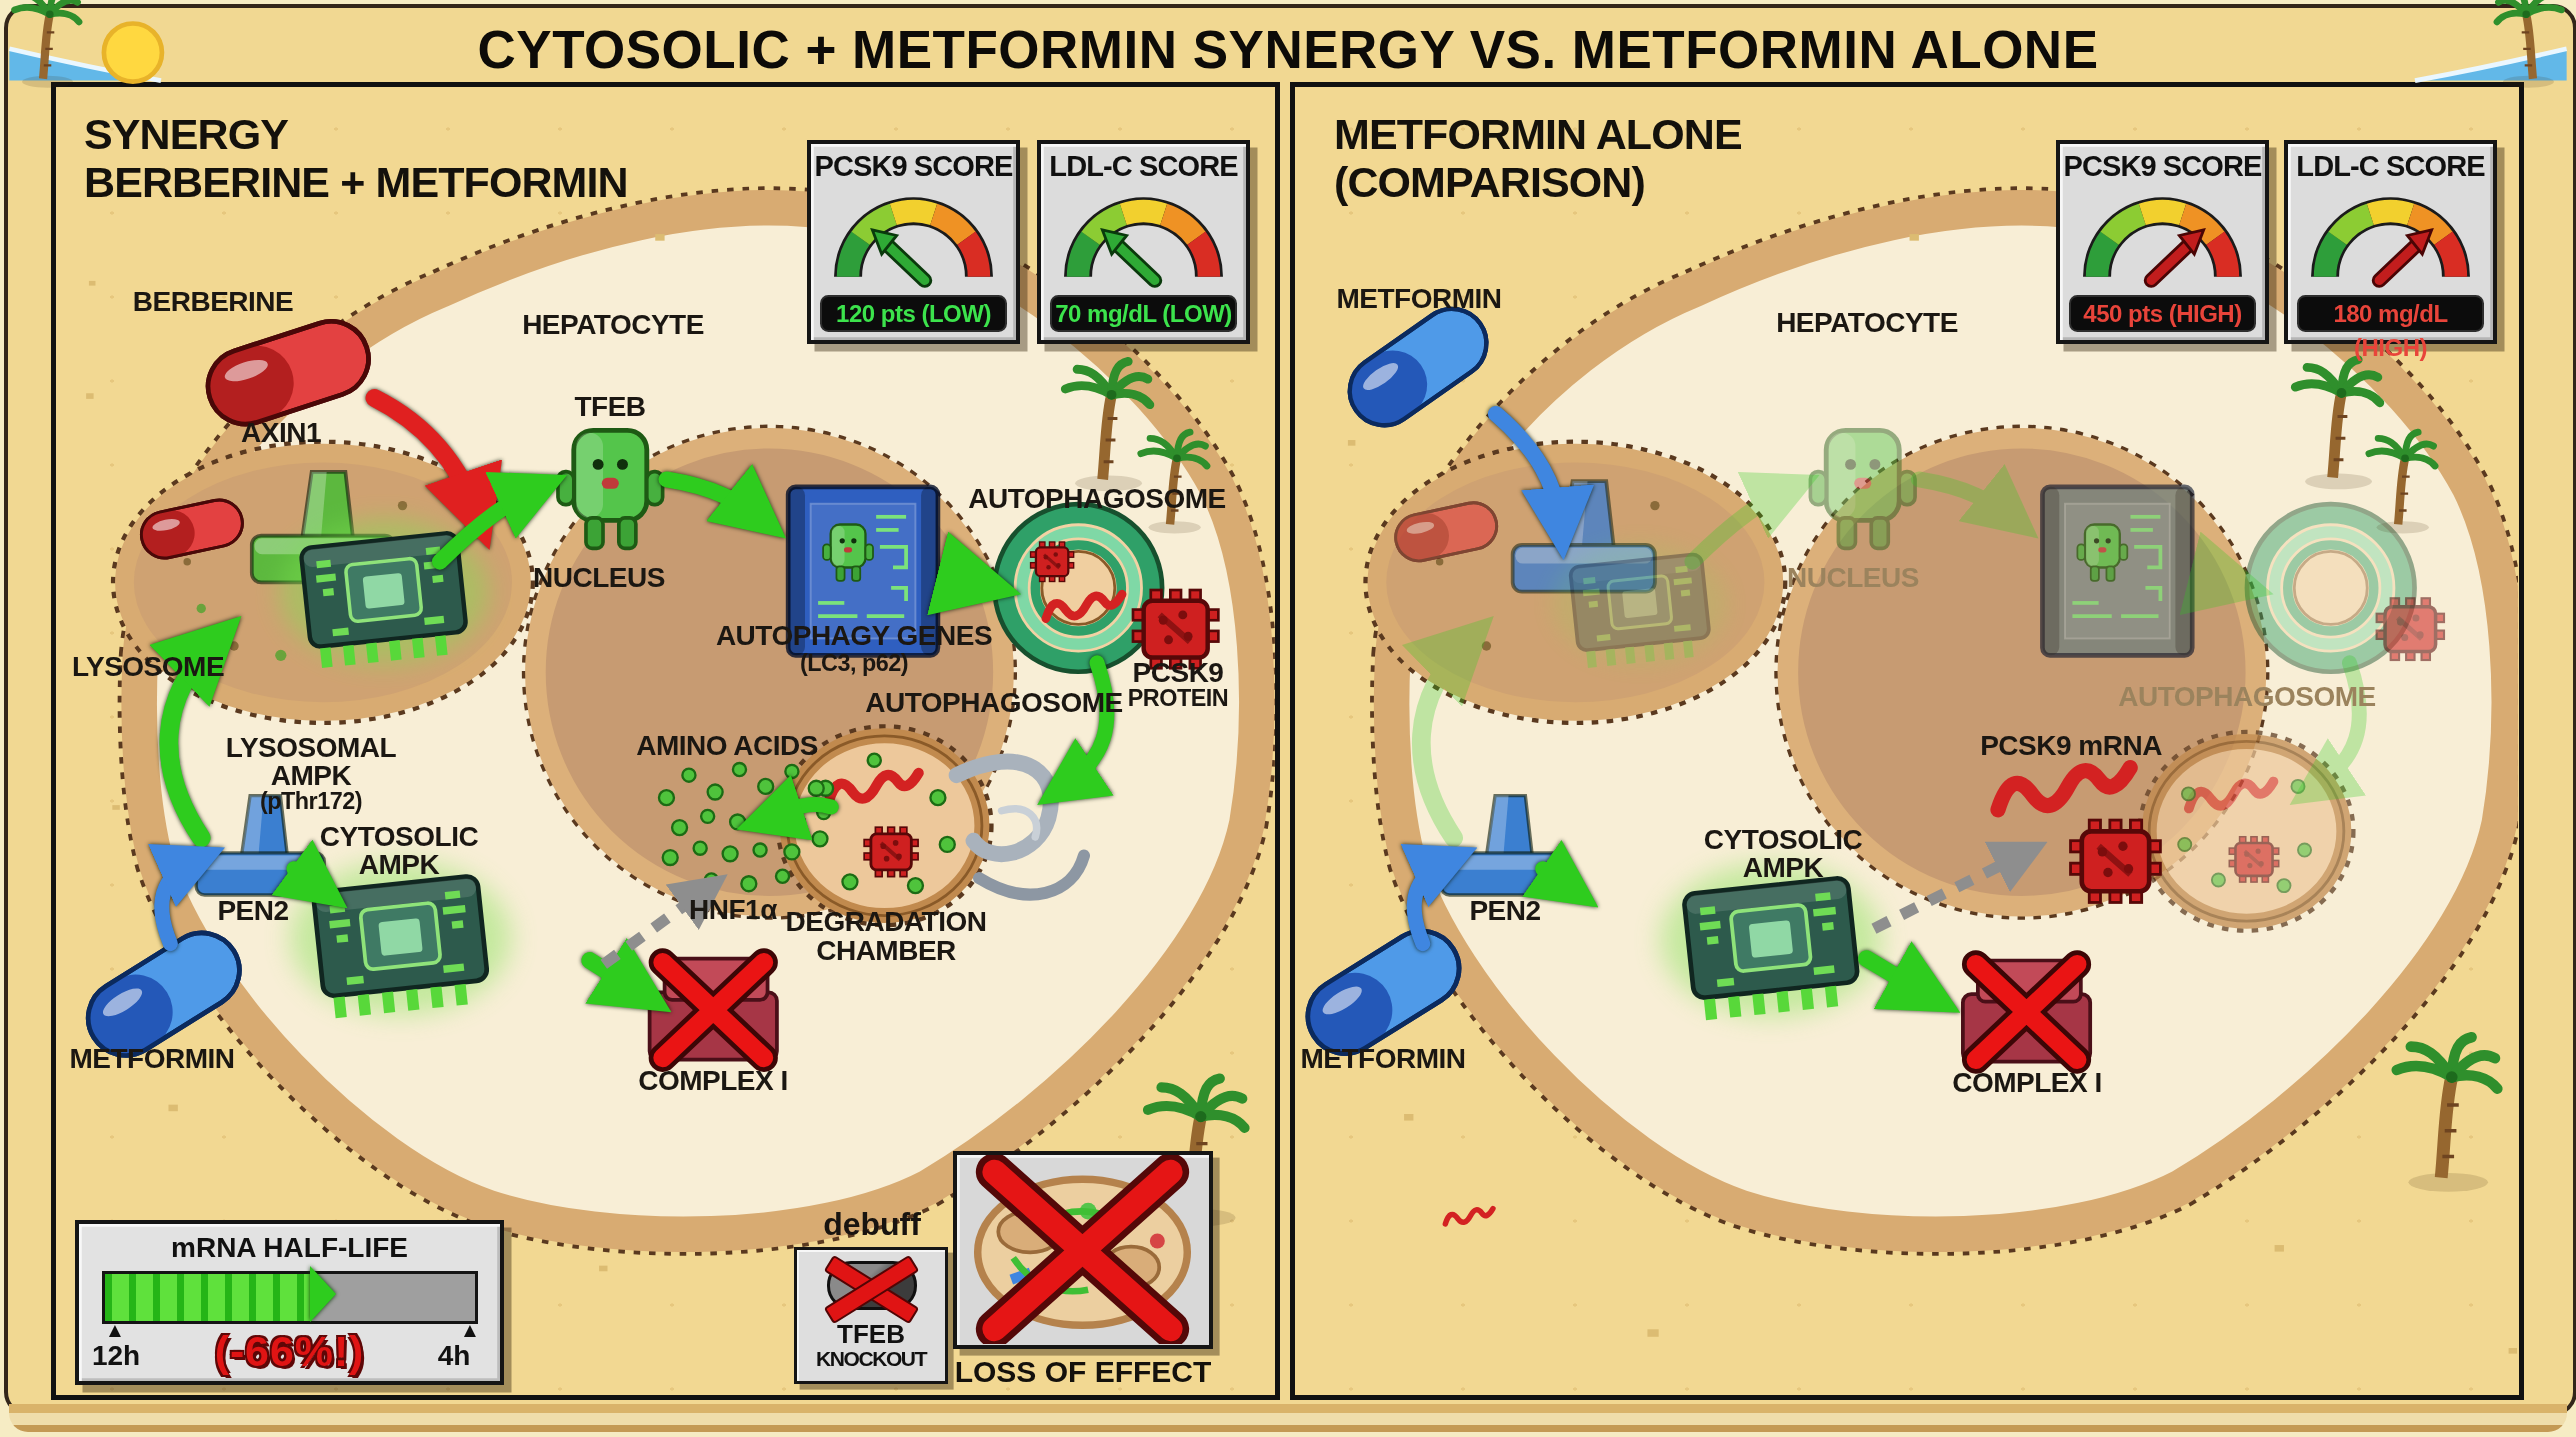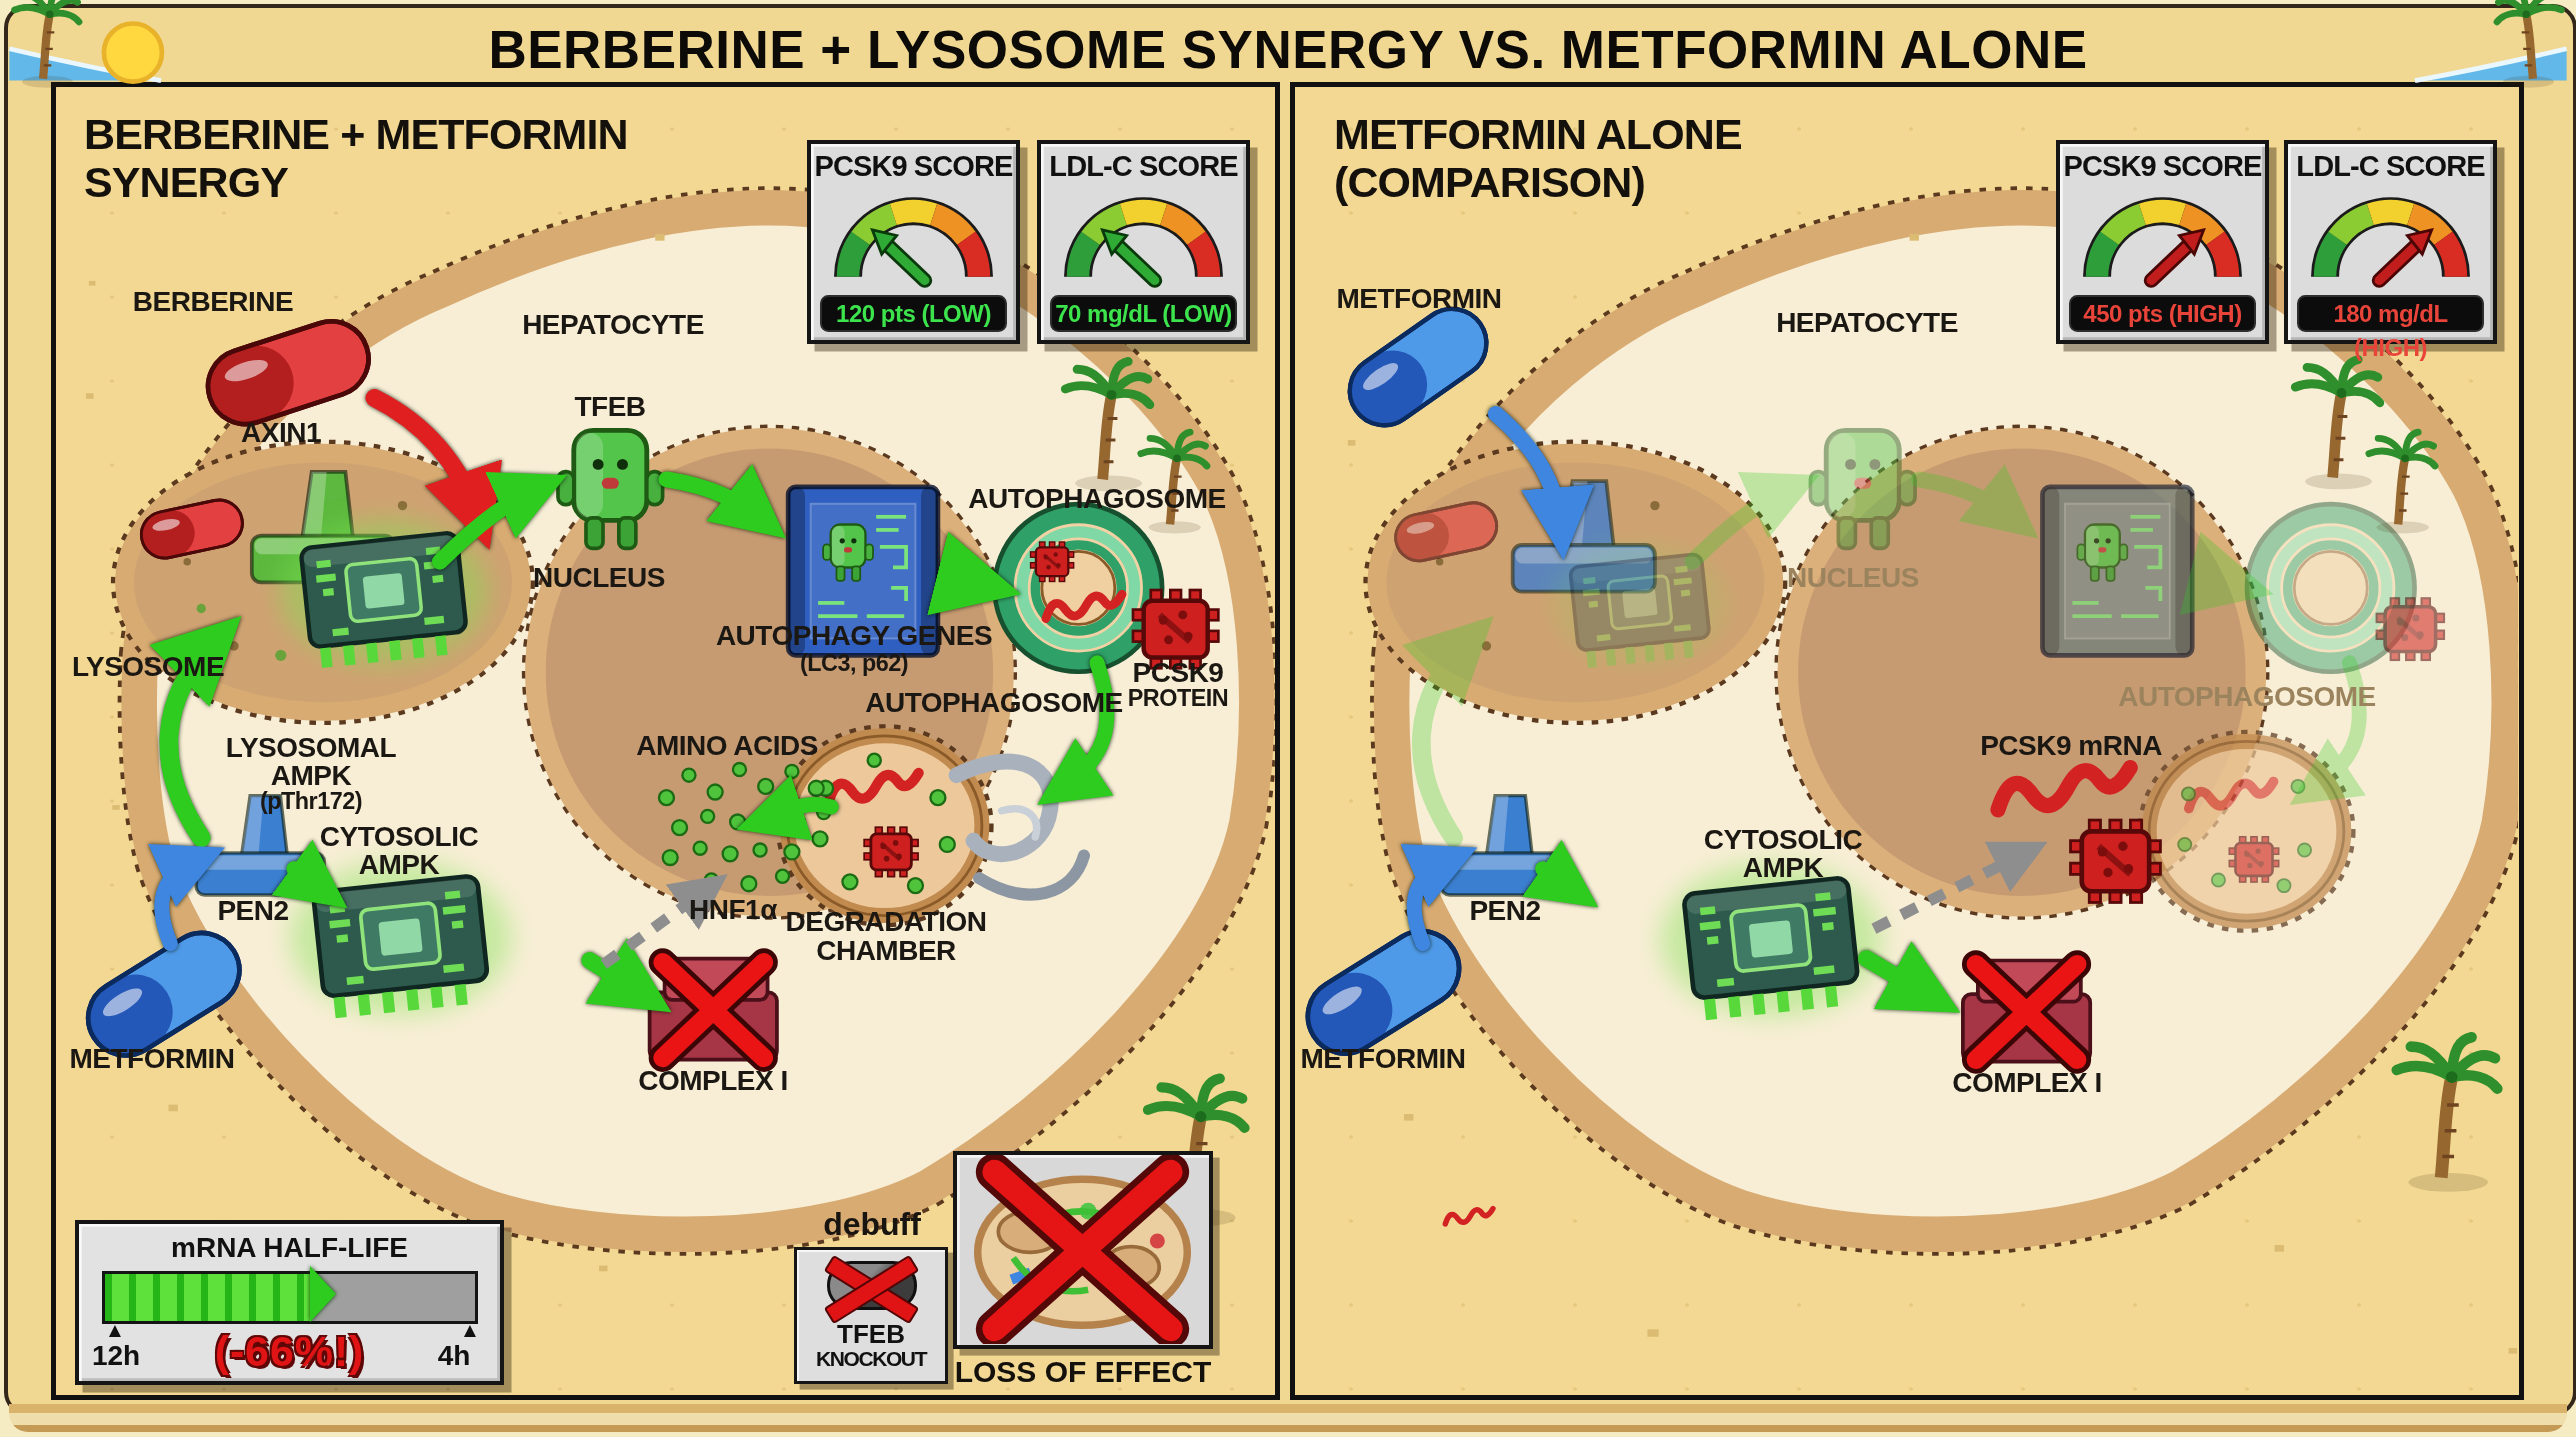--- a/index.html
+++ b/index.html
@@ -66,21 +66,21 @@
     font-weight:bold;font-size:30px;color:#14110c;}
 </style>
 </head>
 <body>
 
 <div id="stage">
   <div class="frame"></div>
   <div class="panel" id="panelL"></div>
   <div class="panel" id="panelR"></div>
 
-  <div id="mainTitle">BERBERINE + LYSOSOME SYNERGY VS. METFORMIN ALONE</div>
+  <div id="mainTitle">CYTOSOLIC + METFORMIN SYNERGY VS. METFORMIN ALONE</div>
 
   <svg class="scene" viewBox="0 0 2752 1536">
     <defs>
       <filter id="soft" x="-60%" y="-60%" width="220%" height="220%">
           <feGaussianBlur stdDeviation="14"></feGaussianBlur>
         </filter>
       <marker id="mG" markerWidth="4.6" markerHeight="4.6" refX="2.8" refY="2.3" orient="auto">
           <path d="M0,0 L4.6,2.3 L0,4.6 Z" fill="#2ecc1e"></path>
         </marker>
       <marker id="mR" markerWidth="4.6" markerHeight="4.6" refX="2.8" refY="2.3" orient="auto">
@@ -439,22 +439,22 @@
         <rect x="1500" y="1190" width="10" height="7"></rect>
           <rect x="1760" y="1420" width="12" height="8"></rect>
         <rect x="2430" y="1330" width="10" height="7"></rect>
           <rect x="1440" y="470" width="8" height="6"></rect>
         <rect x="2680" y="1440" width="9" height="6"></rect>
       </g>
     </g>
   </svg>
 
   <div class="ptitle" style="left:84px;top:110px;">
-    <div>BERBERINE + METFORMIN</div>
-      <div>SYNERGY</div>
+    <div>SYNERGY</div>
+      <div>BERBERINE + METFORMIN</div>
   </div>
 
   <div class="gcard" style="left:807px;top:140px;">
     <div class="gtitle">PCSK9 SCORE</div>
     <svg width="187" height="105" viewBox="0 0 200 112">
       <path d="M 30 100 A 70 70 0 0 1 170 100" fill="none" stroke="#1b1b1b" stroke-width="30"></path>
       <path d="M 30 100 A 70 70 0 0 1 43.4 58.9" fill="none" stroke="#2e9e3a" stroke-width="24"></path>
       <path d="M 43.4 58.9 A 70 70 0 0 1 78.4 33.4" fill="none" stroke="#8ccc33" stroke-width="24"></path>
       <path d="M 78.4 33.4 A 70 70 0 0 1 121.6 33.4" fill="none" stroke="#f2d02e" stroke-width="24"></path>
       <path d="M 121.6 33.4 A 70 70 0 0 1 156.6 58.9" fill="none" stroke="#ef9224" stroke-width="24"></path>

